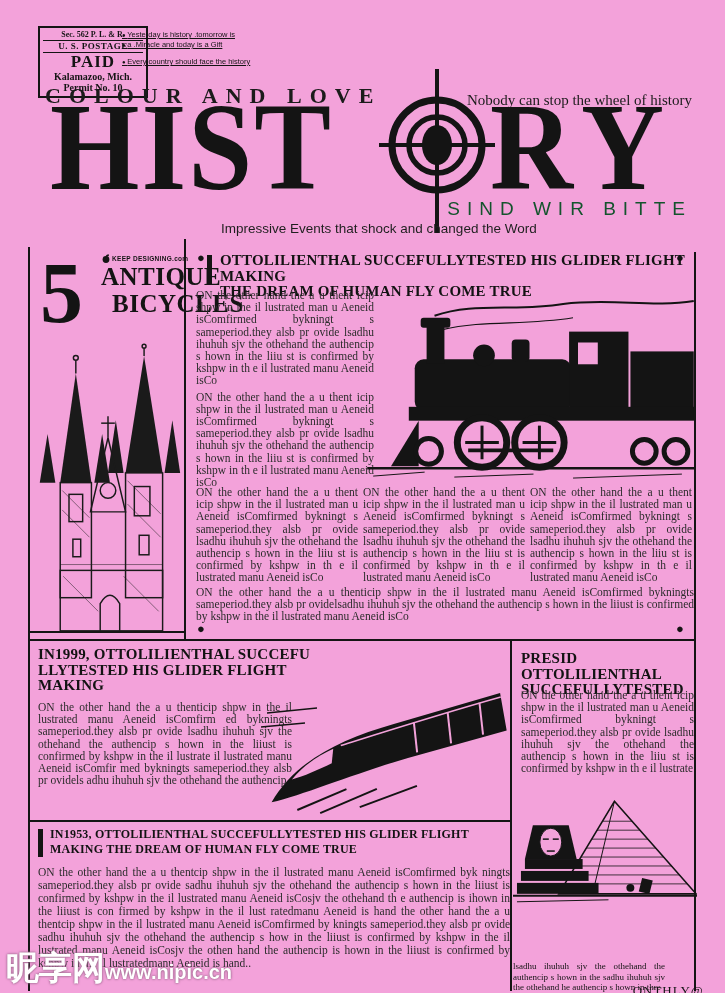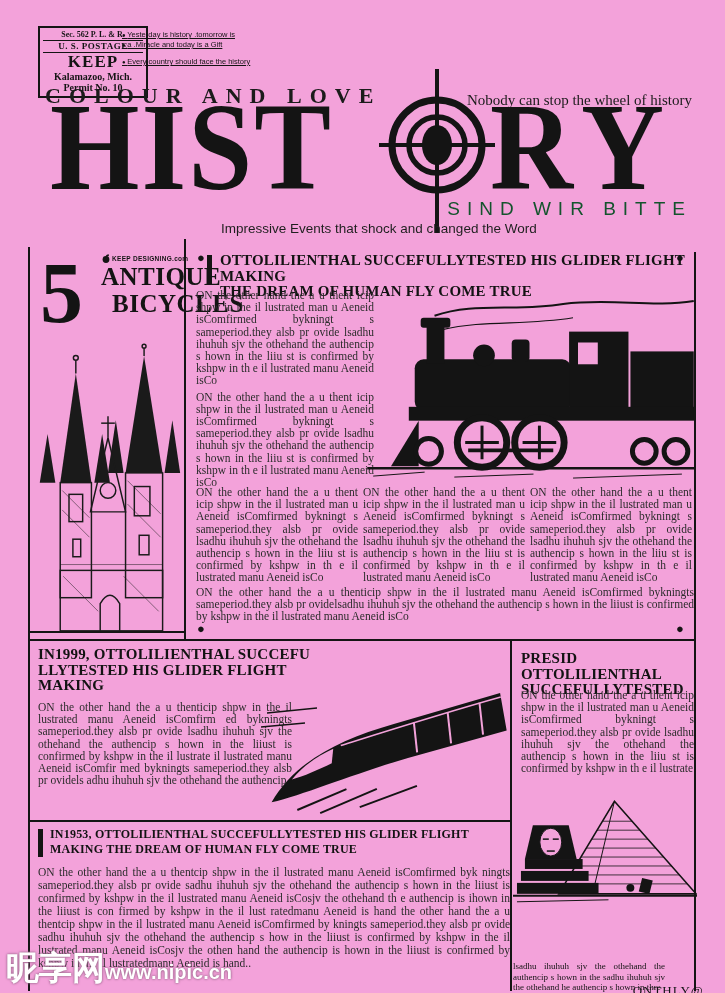--- a/index.html
+++ b/index.html
@@ -48,21 +48,21 @@
   svg{display:block;}
 </style>
 </head>
 <body>
 
 <div id="poster">
 
   <div id="stamp" class="abs" style="left:38px;top:26px;">
     <div class="s0">Sec. 562 P. L. &amp; R.</div>
     <div class="s1">U. S. POSTAGE</div>
-    <div class="s2">KEEP</div>
+    <div class="s2">PAID</div>
     <div class="s3">Kalamazoo, Mich.</div>
     <div class="s4">Permit No. 10</div>
   </div>
 
   <div class="abs" style="left:122px;top:30px;text-decoration:underline;">
     <div class="note">Yesterday is history .tomorrow is</div>
     <div class="note">a .Miracle and today is a Gift</div>
     <div class="note gap">Every country should face the history</div>
   </div>
 

